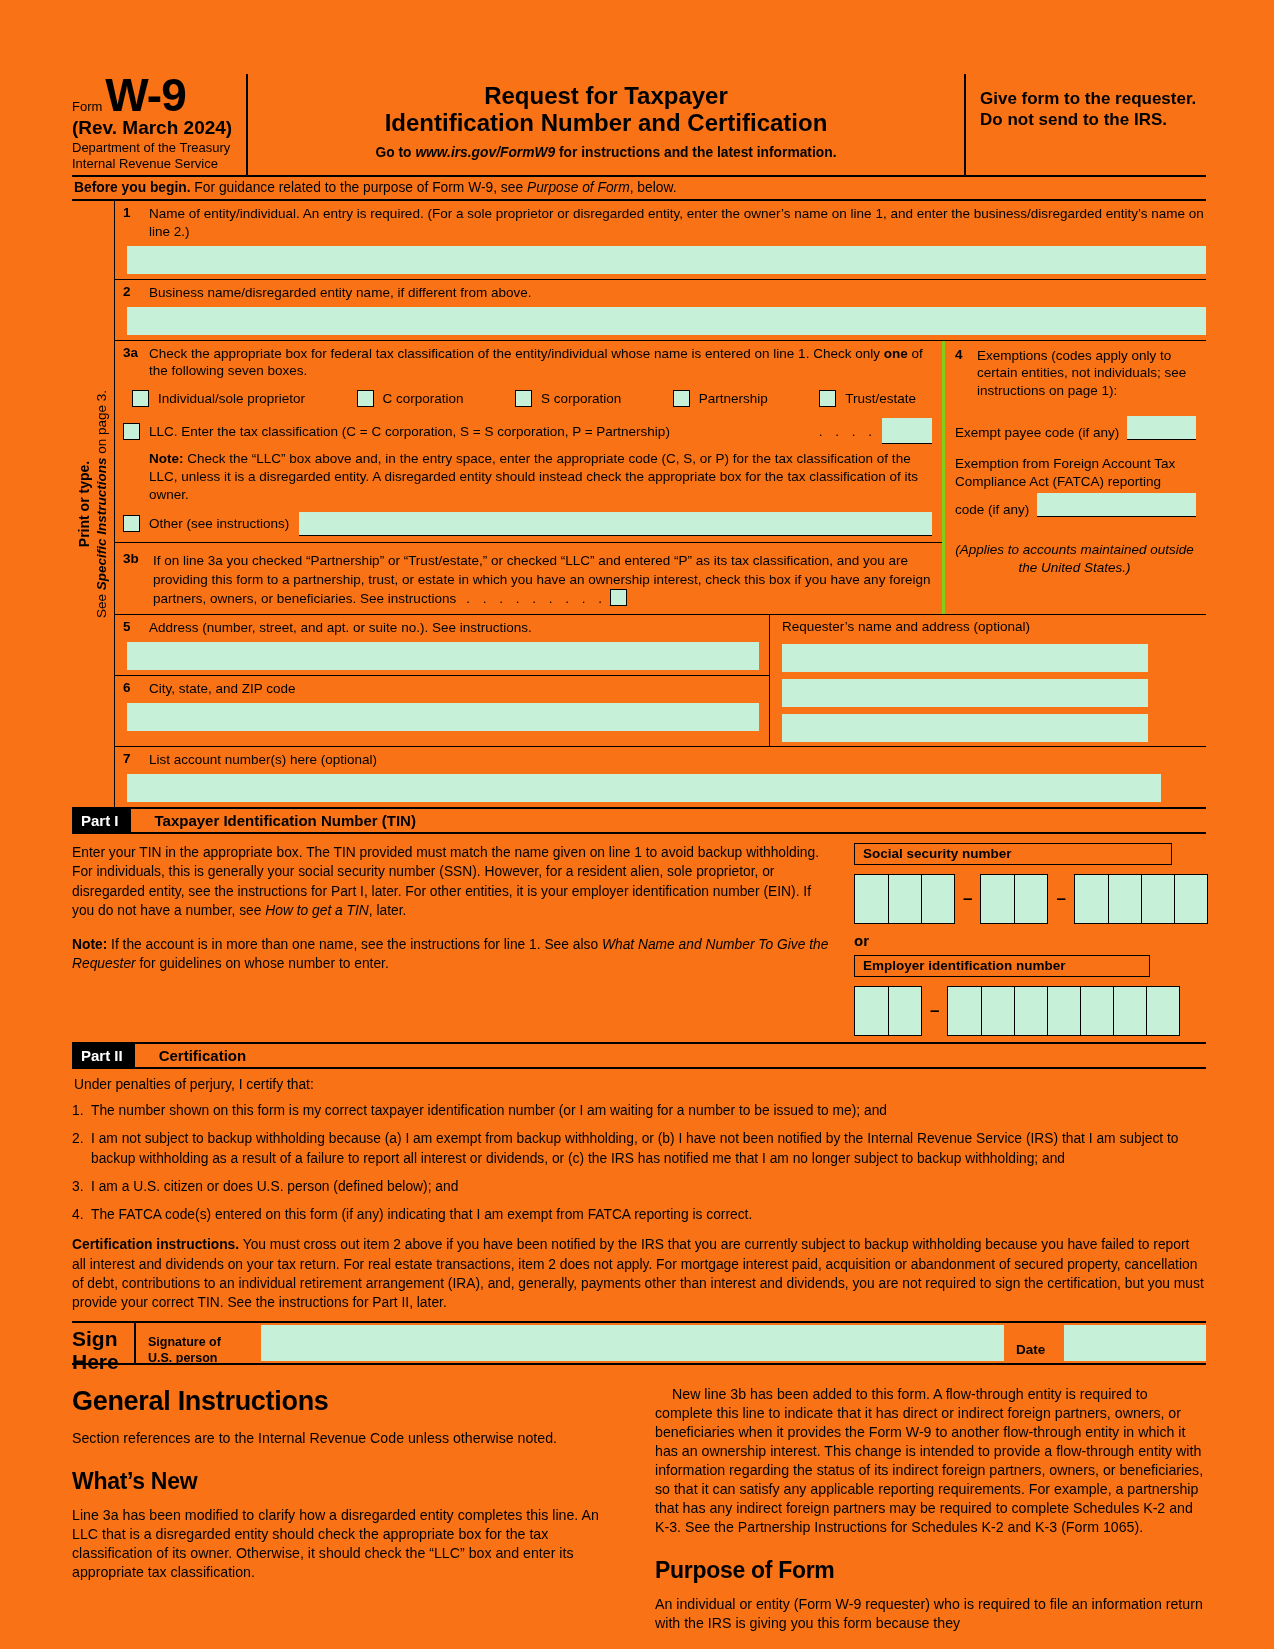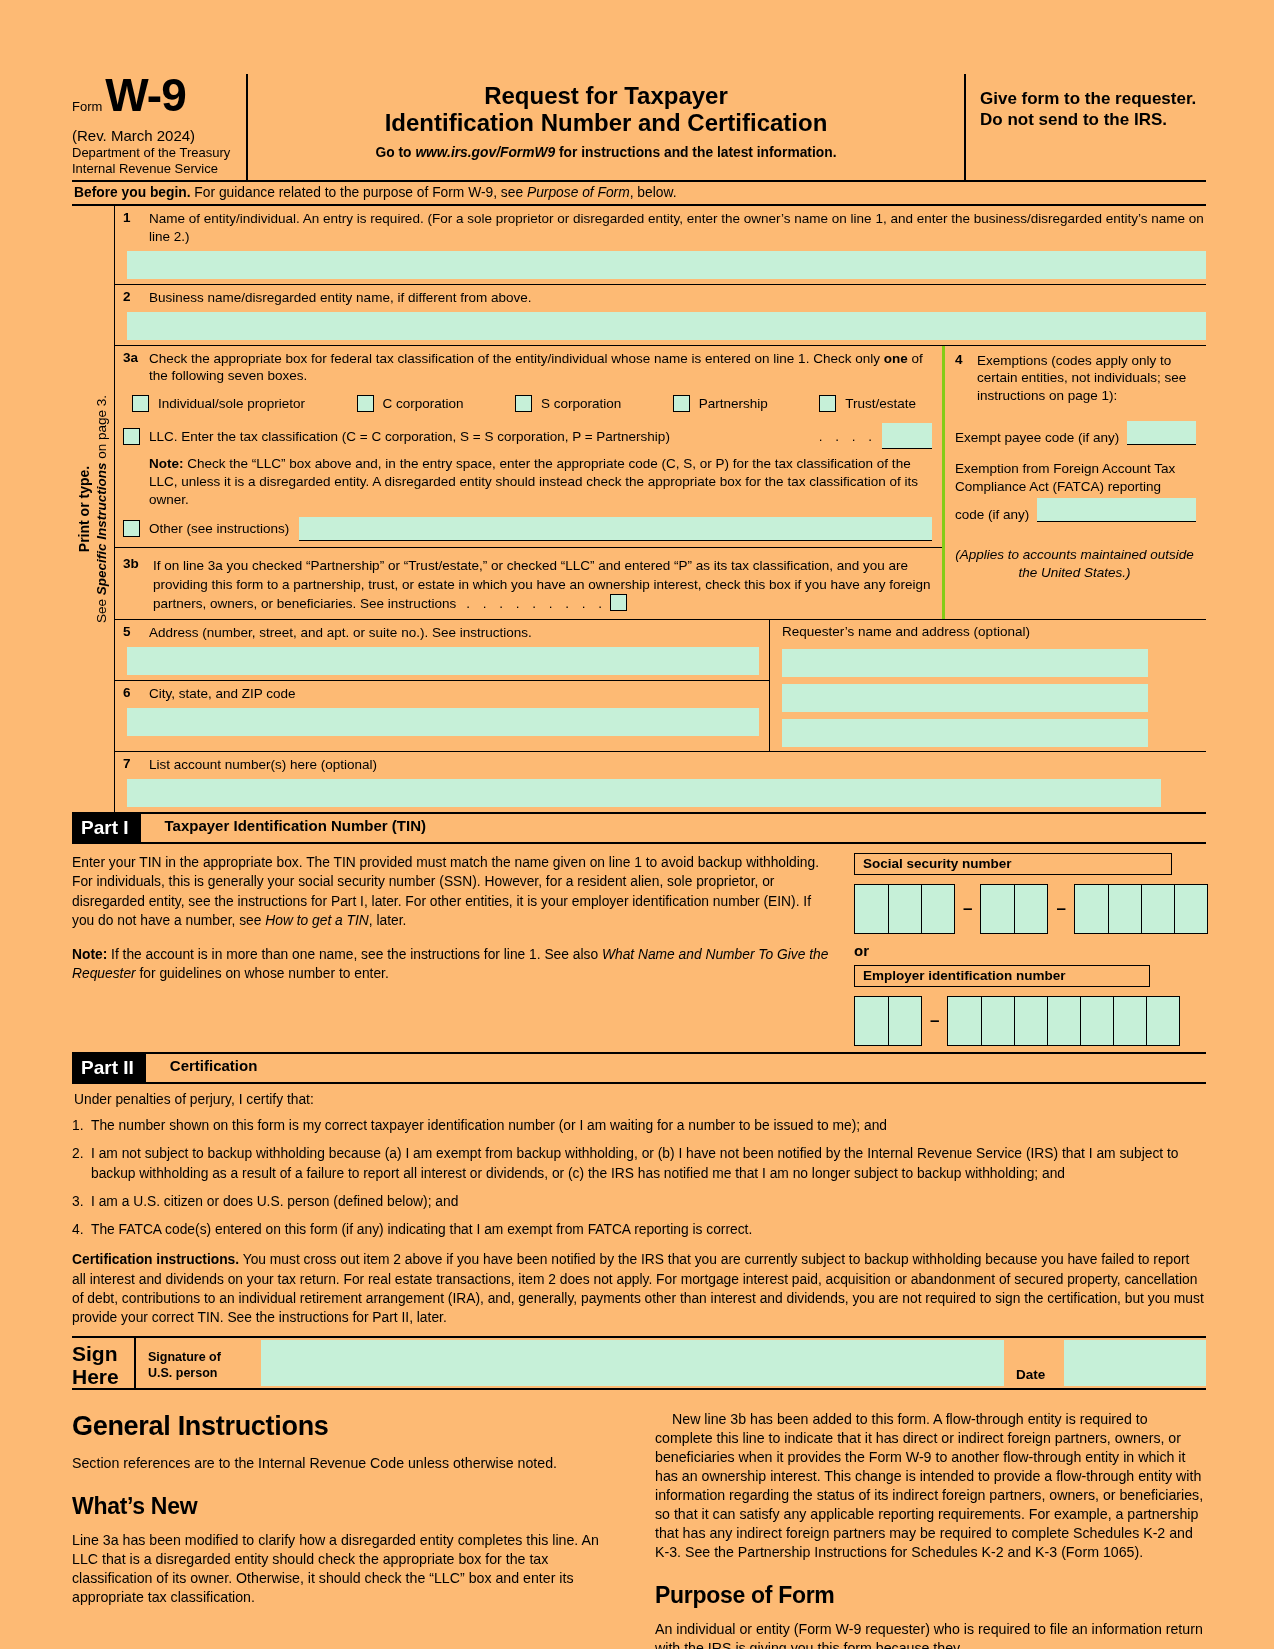--- a/index.html
+++ b/index.html
@@ -1,32 +1,32 @@
 <!DOCTYPE html>
 <html style="--green: #c6f0d8;"><head>
 <meta charset="utf-8">
 <style>
   :root { --green:#c6f0d8; }
   * { box-sizing: border-box; margin: 0; padding: 0; }
   body { background:#fff; }
   .page {
-    width: 1274px; height: 1649px; background:#fdba74; color:#000;
+    width: 1274px; height: 1649px; background:#f97316; color:#000;
     font-family: "Liberation Sans", sans-serif; font-size: 13.5px;
     padding: 74px 68px 0 72px; position: relative; overflow: hidden;
   }
   b { font-weight: bold; }
   .green { background: var(--green); }
 
   
   .header { display:flex; border-bottom: 2.5px solid #000; }
   .h-left { width: 176px; flex:none; border-right: 2px solid #000; padding: 2px 6px 4px 0; }
   .form-line { display:flex; align-items: baseline; }
   .form-word { font-size: 13px; }
   .form-number { font-size: 46px; font-weight: bold; letter-spacing: -1px; line-height: .85; margin-left: 3px; }
-  .rev { font-size: 15px; margin-top: 12px; }
+  .rev { font-size: 19px; margin-top: 2px; font-weight: bold; }
   .dept { font-size: 13px; margin-top: 1px; }
   .h-center { flex: 1; text-align: center; padding: 8px 14px 4px; }
   .title { font-size: 24px; font-weight: bold; line-height: 1.13; }
   .goto { font-size: 13.8px; font-weight: bold; margin-top: 9px; }
   .h-right { width: 242px; flex:none; border-left: 2px solid #000; padding: 14px 4px 0 14px; font-size: 17px; font-weight: bold; line-height: 1.25; }
 
   
   .before { padding: 3px 0 4px 2px; border-bottom: 2px solid #000; font-size: 13.8px; }
 
   
@@ -77,21 +77,21 @@
   .r56-left { width: 655px; flex:none; border-right: 1px solid #000; }
   .row5 { border-bottom: 1px solid #000; }
   .r56-left .field-strip { margin-right: 10px; }
   .req-col { flex:1; padding: 4px 0 4px 12px; }
   .req-bar { height: 28px; margin: 7px 58px 0 0; }
   .req-bar.first { margin-top: 10px; }
   .row7 .field-strip { margin-right: 45px; }
 
   
   .part-header { display:flex; align-items: stretch; border-top: 2px solid #000; border-bottom: 2px solid #000; margin-top: 0; }
-  .part-label { background:#000; color:#fff; font-weight: bold; font-size: 19px; padding: 3px 12px 3px 9px; flex:none; }
+  .part-label { background:#000; color:#fff; font-weight: bold; font-size: 15px; padding: 3px 12px 3px 9px; flex:none; }
   .part-title { font-weight: bold; font-size: 15px; padding: 3px 0 0 24px; }
 
   
   .p1-body { display:flex; padding-top: 9px; }
   .p1-left { flex: 1; padding-right: 18px; font-size: 13.8px; line-height: 1.4; }
   .p1-note { margin-top: 15px; }
   .p1-right { width: 352px; flex: none; padding-bottom: 6px; }
   .tin-label-box { border: 1.5px solid #000; font-weight: bold; padding: 2px 8px 3px; width: 318px; }
   .tin-label-box.ein { width: 296px; }
   .cells-row { display:flex; align-items: center; margin-top: 9px; }
@@ -102,21 +102,21 @@
   .or-label { font-weight: bold; font-size: 15px; margin: 8px 0 6px; }
 
   
   .p2-intro { margin: 8px 0 2px 2px; font-size: 13.8px; }
   .cert-item { display:flex; margin-top: 9px; font-size: 13.8px; line-height: 1.4; }
   .ci-num { width: 19px; flex: none; }
   .ci-text { flex: 1; }
   .cert-instr { margin-top: 11px; font-size: 13.8px; line-height: 1.4; }
 
   
-  .sign-row { display:flex; border-top: 2px solid #000; border-bottom: 2px solid #000; height: 54px; margin-top: 8px; }
+  .sign-row { display:flex; border-top: 2px solid #000; border-bottom: 2px solid #000; height: 44px; margin-top: 8px; }
   .sign-here { width: 62px; flex:none; font-size: 21px; font-weight: bold; line-height: 1.1; padding-top: 4px; }
   .sign-div { width: 2px; background: #000; flex: none; }
   .sig-label { width: 125px; flex:none; font-size: 12.5px; font-weight: bold; line-height: 1.3; padding: 11px 0 0 12px; }
   .sig-field { flex: 1; margin: 2px 0; }
   .date-label { width: 60px; flex:none; font-weight: bold; font-size: 13.5px; align-self: flex-end; padding: 0 0 6px 12px; }
   .date-field { width: 142px; flex:none; margin: 2px 0; }
 
   
   .gi-cols { display:flex; gap: 32px; margin-top: 6px; }
   .gi-col { flex: 1; min-width: 0; font-size: 14.2px; line-height: 1.34; }

